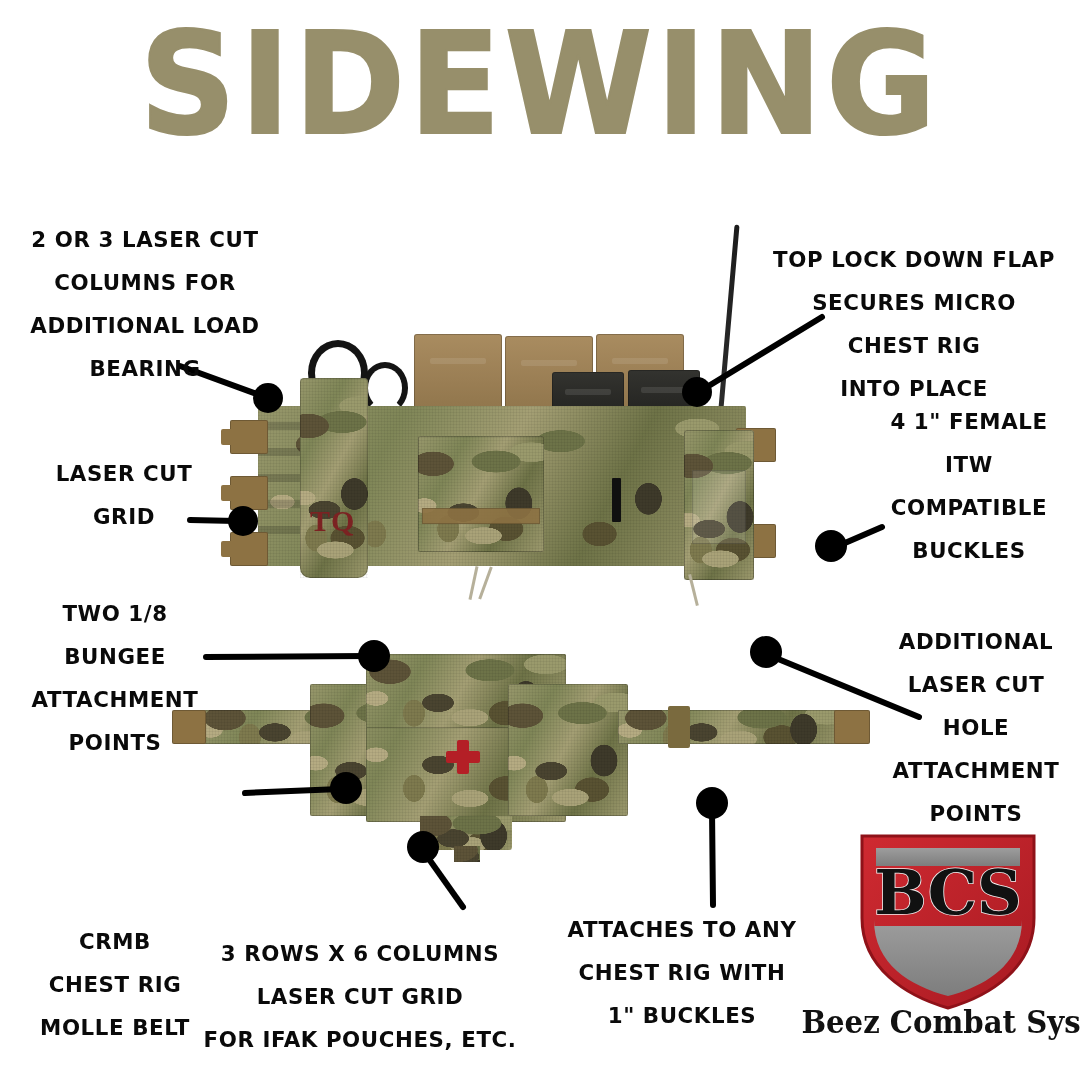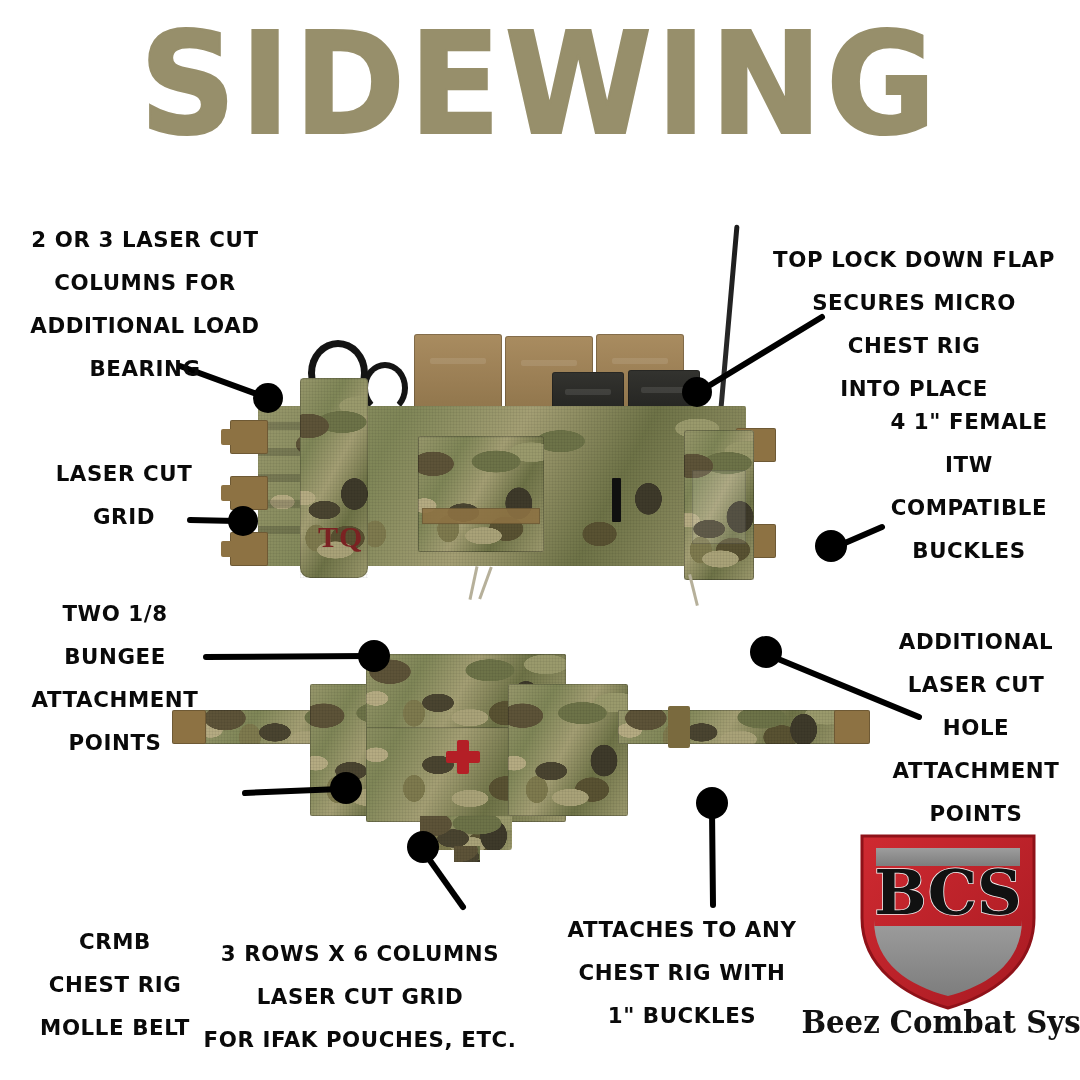--- a/index.html
+++ b/index.html
@@ -175,21 +175,21 @@
                 opacity:.55;"></div>
 
     <div class="buckle female" style="left:8px; top:68px; width:38px; height:34px;"></div>
     <div class="buckle female" style="left:8px; top:124px; width:38px; height:34px;"></div>
     <div class="buckle female" style="left:8px; top:180px; width:38px; height:34px;"></div>
 
     <div class="buckle" style="left:514px; top:76px; width:40px; height:34px;"></div>
     <div class="buckle" style="left:514px; top:172px; width:40px; height:34px;"></div>
 
     <div class="tqpouch camo" style="left:78px; top:26px; width:68px; height:200px;"></div>
-    <div class="tq-label" style="left:96px; top:152px;margin-top:16px;">TQ</div>
+    <div class="tq-label" style="left:88px; top:152px;">TQ</div>
 
     <div class="camo" style="position:absolute; left:196px; top:84px; width:126px; height:116px; border-radius:2px; box-shadow:inset 0 0 0 1px rgba(0,0,0,.25);"></div>
     <div style="position:absolute; left:200px; top:156px; width:118px; height:16px; background:#8d7243; opacity:.9;
                 box-shadow:inset 0 0 0 1px rgba(0,0,0,.2);"></div>
 
     <div class="camo" style="position:absolute; left:462px; top:78px; width:70px; height:150px; border-radius:3px; box-shadow:inset 0 0 0 1px rgba(0,0,0,.25);"></div>
     <div style="position:absolute; left:470px; top:118px; width:54px; height:74px; background:rgba(255,255,255,.12); border:1px solid rgba(0,0,0,.18);"></div>
     <div style="position:absolute; left:390px; top:126px; width:9px; height:44px; background:#101010; border-radius:1px;"></div>
 
     <div style="position:absolute; left:250px; top:214px; width:3px; height:34px; background:#b6b09a; transform:rotate(12deg);"></div>

